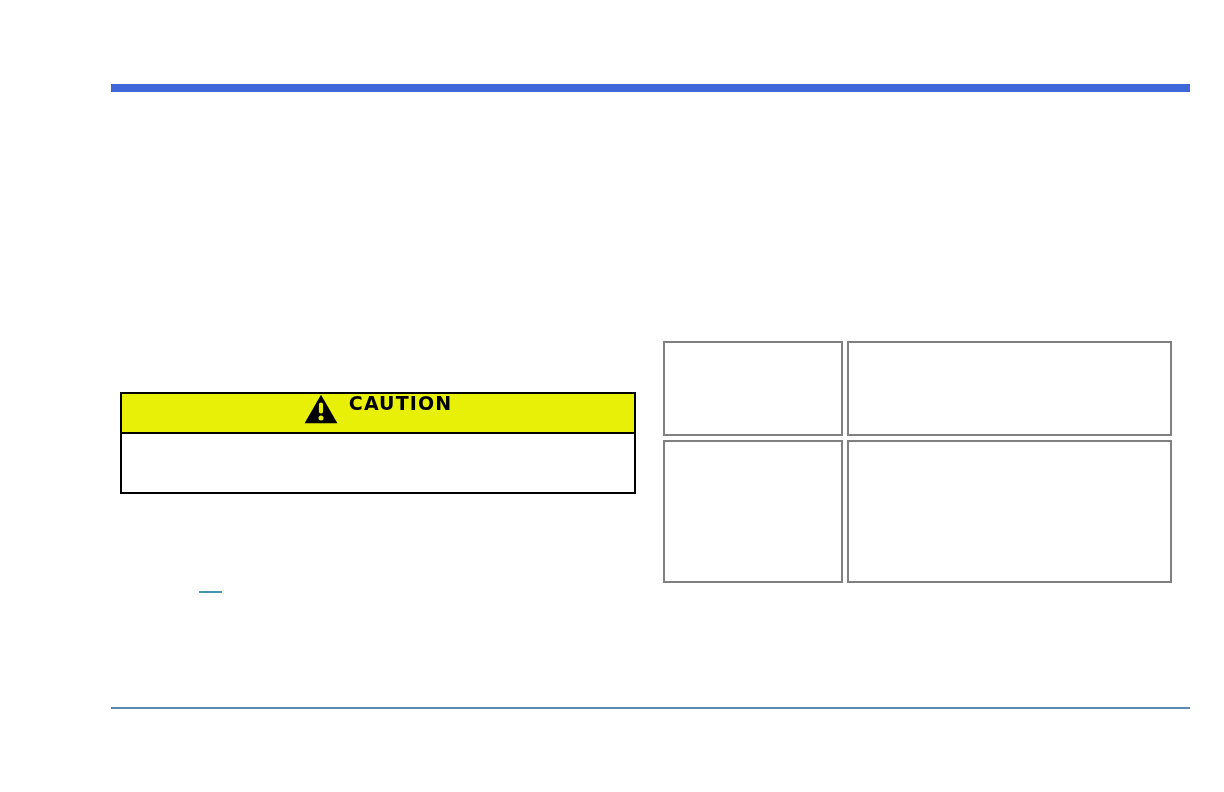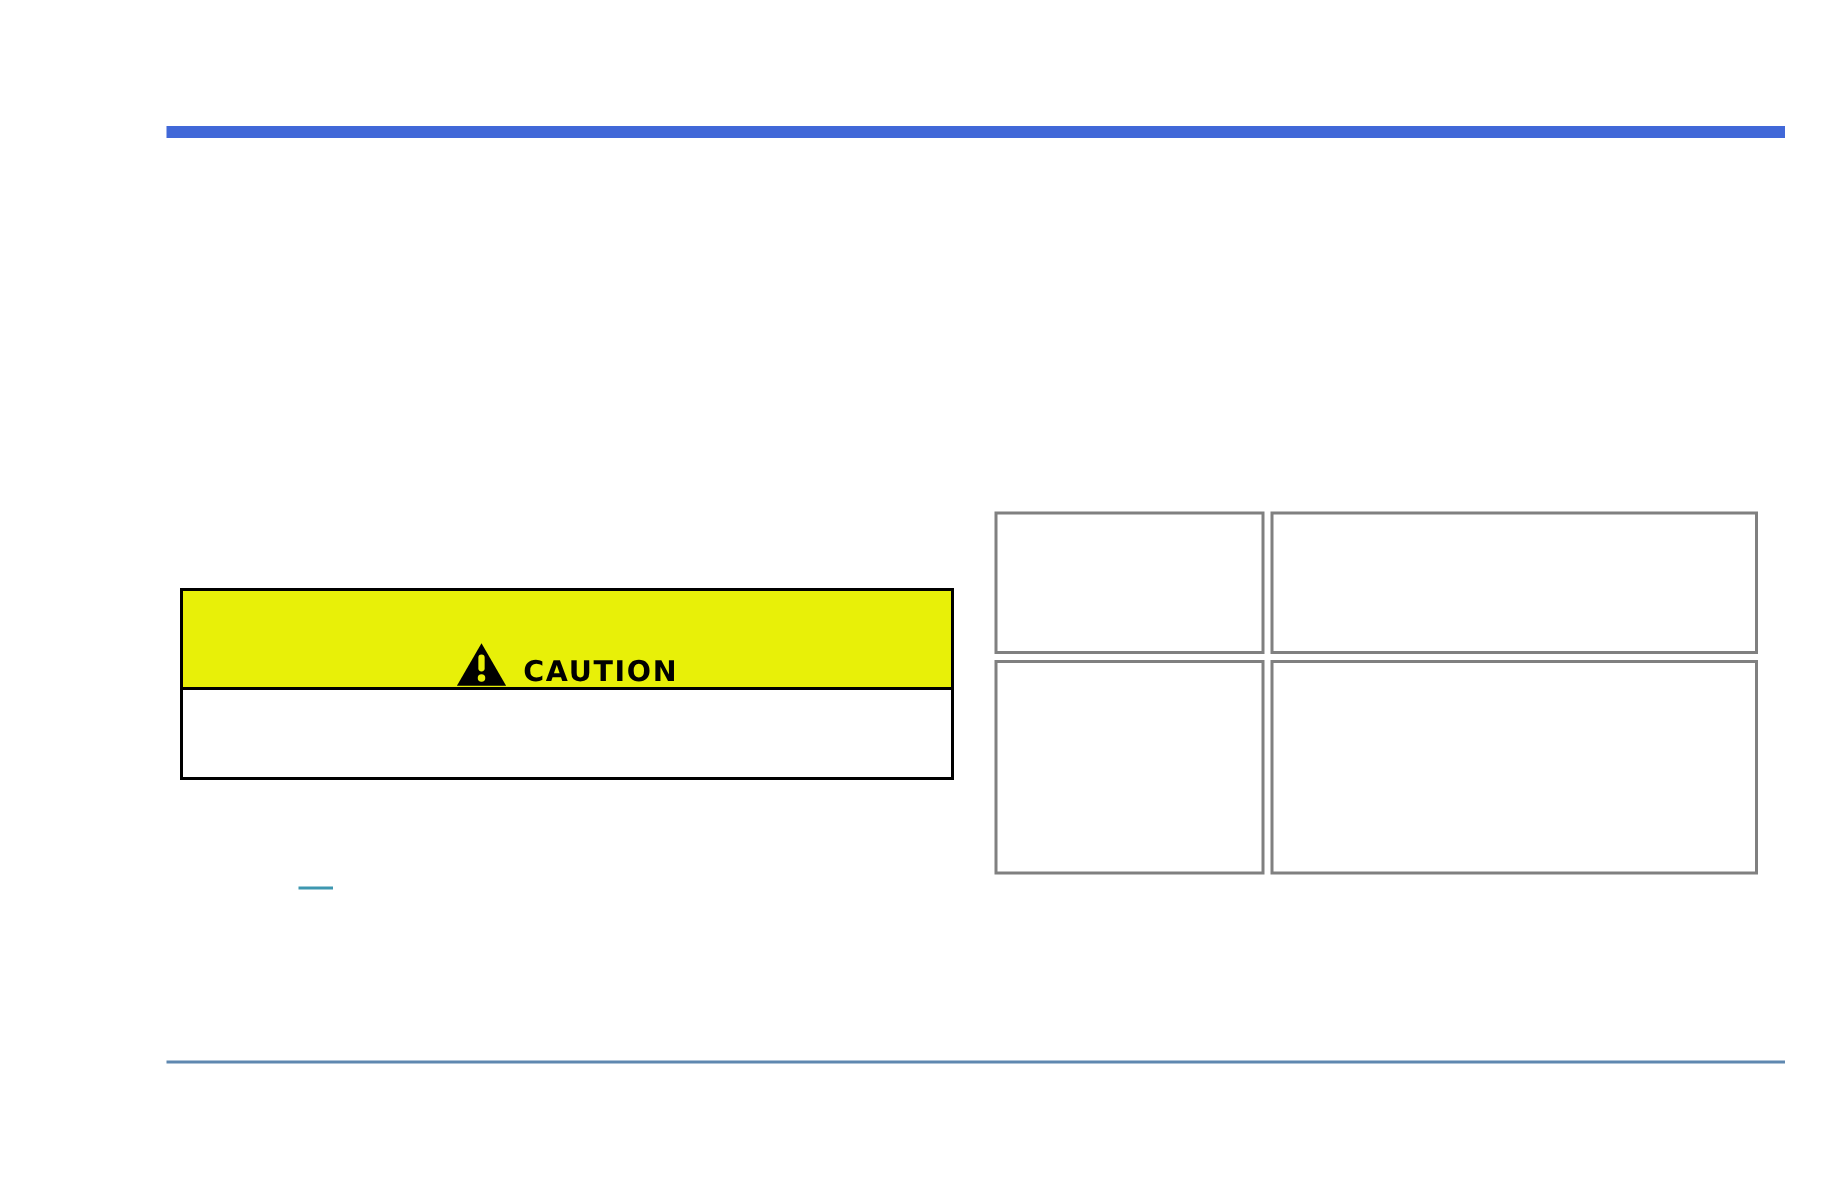--- a/index.html
+++ b/index.html
@@ -43,27 +43,27 @@
   }
 
   
   .caution-box {
     position: absolute;
     left: 120px;
     top: 392px;
     width: 516px;
   }
   .caution-banner {
-    height: 68px;
+    height: 42px;
     background: #e8f008;
     border: 2px solid #000000;
     border-bottom-width: 2px;
     box-sizing: border-box;
     display: flex;
-    align-items: flex-end;
+    align-items: flex-start;
     justify-content: center;
     gap: 11px;
   }
   .caution-icon {
     display: block;
     width: 34px;
     height: 30px;
     flex: 0 0 auto;
   }
   .caution-label {

